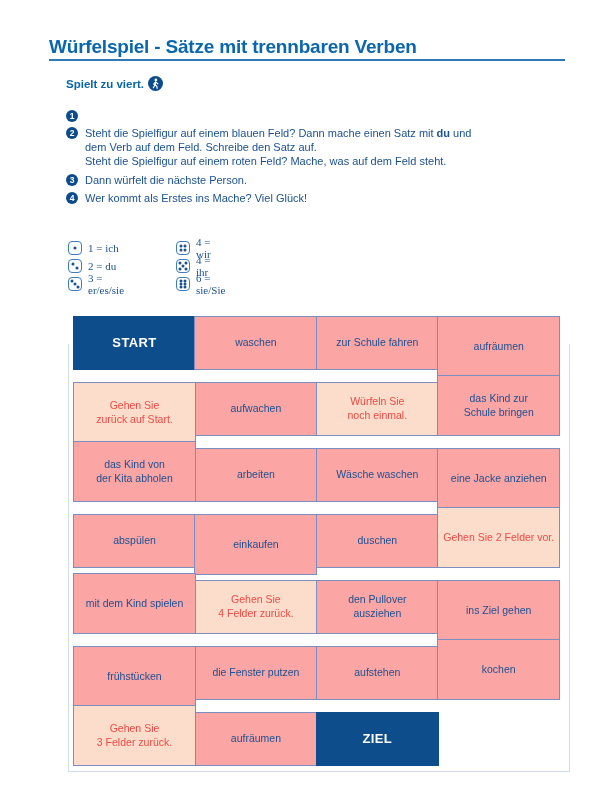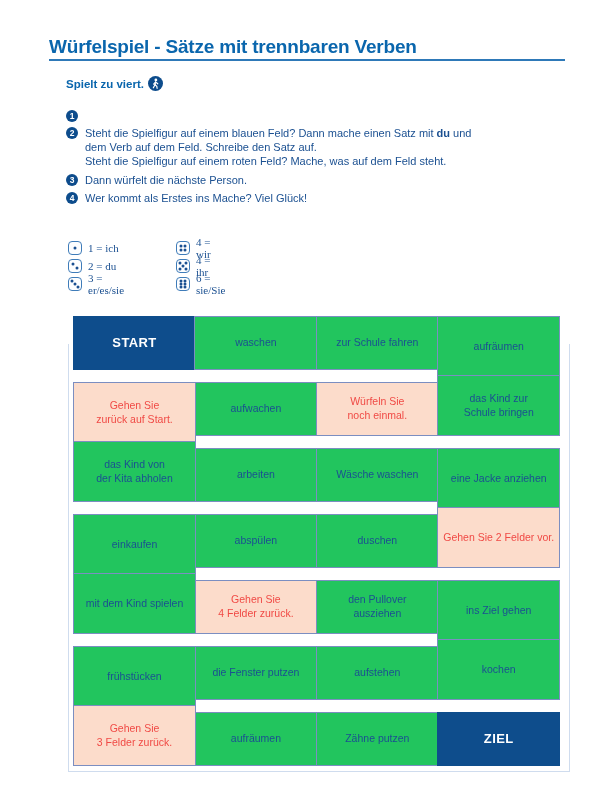--- a/index.html
+++ b/index.html
@@ -45,21 +45,21 @@
   }
   
   .board{position:absolute;left:73px;top:316px;width:492px;height:450px;}
   .board-frame{
     position:absolute;left:-5px;right:-5px;top:28px;bottom:-6px;
     border:1.5px solid #cfdcee;border-top:none;
   }
   .brow{display:flex;align-items:flex-start;height:54px;margin-bottom:12px;position:relative;}
   .cell{
     box-sizing:border-box;width:123px;height:54px;position:relative;
-    border:1.6px solid #7b8ec1;background:#22c55e;color:#1b5091;
+    border:1.6px solid #7b8ec1;background:#fca5a5;color:#1b5091;
     display:flex;align-items:center;justify-content:center;
     text-align:center;font-size:10.5px;line-height:1.3;
     padding:2px 3px;white-space:pre-line;
   }
   .cell + .cell{margin-left:-1.6px;}
   .cell.dark{
     background:#0e4d8c;border-color:#0e4d8c;color:#ffffff;
     font-weight:bold;font-size:13px;letter-spacing:0.4px;
   }
   .cell.action{background:#fcdccb;color:#f04a45;}
@@ -189,22 +189,22 @@
 
     <div class="brow">
       <div class="cell ext-up">das Kind von
 der Kita abholen</div>
       <div class="cell">arbeiten</div>
       <div class="cell">Wäsche waschen</div>
       <div class="cell ext-down">eine Jacke anziehen</div>
     </div>
 
     <div class="brow">
+      <div class="cell">abspülen</div>
       <div class="cell ext-down">einkaufen</div>
-      <div class="cell">abspülen</div>
       <div class="cell">duschen</div>
       <div class="cell action ext-up">Gehen Sie 2 Felder vor.</div>
     </div>
 
     <div class="brow">
       <div class="cell ext-up">mit dem Kind spielen</div>
       <div class="cell action">Gehen Sie
 4 Felder zurück.</div>
       <div class="cell">den Pullover
 ausziehen</div>
@@ -215,18 +215,17 @@
       <div class="cell ext-down">frühstücken</div>
       <div class="cell">die Fenster putzen</div>
       <div class="cell">aufstehen</div>
       <div class="cell ext-up">kochen</div>
     </div>
 
     <div class="brow">
       <div class="cell action ext-up">Gehen Sie
 3 Felder zurück.</div>
       <div class="cell">aufräumen</div>
-      <div class="cell">Zähne putzen</div>
       <div class="cell dark">ZIEL</div>
     </div>
   </div>
 
 </div>
 
 </body></html>

